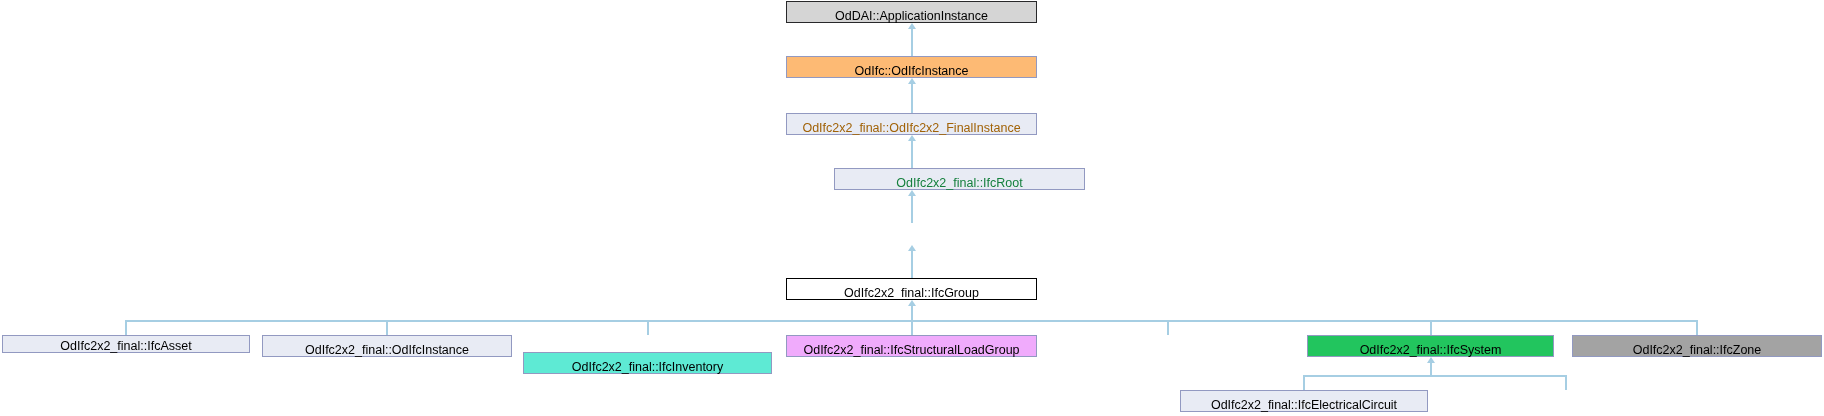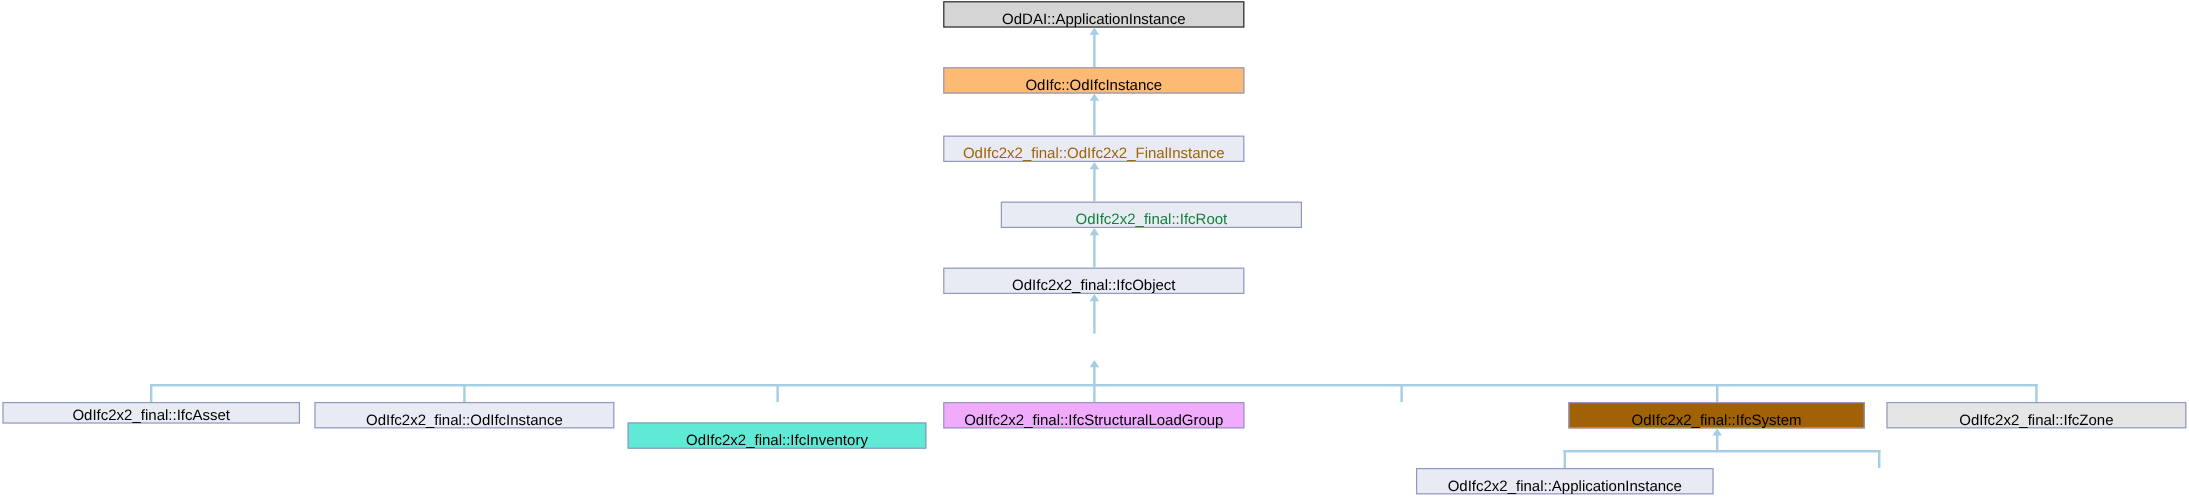--- a/index.html
+++ b/index.html
@@ -41,43 +41,43 @@
     </div>
     <div class="node clickable" style="left: 786px; top: 56px; width: 251px; height: 22px; background: #fdba74; border-color: rgb(146, 153, 193); color: rgb(0, 0, 0);">
       <span class="lbl">OdIfc::OdIfcInstance</span>
     </div>
     <div class="node clickable" style="left: 786px; top: 113px; width: 251px; height: 22px; background: rgb(232, 235, 244); border-color: rgb(146, 153, 193); color: #a16207;">
       <span class="lbl">OdIfc2x2_final::OdIfc2x2_FinalInstance</span>
     </div>
     <div class="node clickable" style="left: 786px; top: 168px; width: 251px; height: 22px; background: rgb(232, 235, 244); border-color: rgb(146, 153, 193); color: #15803d; margin-left: 48px;">
       <span class="lbl">OdIfc2x2_final::IfcRoot</span>
     </div>
-    <div class="node clickable" style="left: 786px; top: 223px; width: 251px; height: 22px; background: rgb(232, 235, 244); border-color: rgb(146, 153, 193); color: rgb(0, 0, 0);">
-      <span class="lbl">OdIfc2x2_final::IfcObject</span>
+    <div class="node" style="left: 786px; top: 278px; width: 251px; height: 22px; background: rgb(255, 255, 255); border-color: rgb(0, 0, 0); color: rgb(0, 0, 0);">
+      <span class="lbl">OdIfc2x2_final::IfcGroup</span>
     </div>
     <div class="node clickable" style="left: 2px; top: 335px; width: 248px; height: 18px; background: rgb(232, 235, 244); border-color: rgb(146, 153, 193); color: rgb(0, 0, 0);">
       <span class="lbl">OdIfc2x2_final::IfcAsset</span>
     </div>
     <div class="node clickable" style="left: 262px; top: 335px; width: 250px; height: 22px; background: rgb(232, 235, 244); border-color: rgb(146, 153, 193); color: rgb(0, 0, 0);">
       <span class="lbl">OdIfc2x2_final::OdIfcInstance</span>
     </div>
     <div class="node clickable" style="left: 523px; top: 352px; width: 249px; height: 22px; background: #5eead4; border-color: rgb(146, 153, 193); color: rgb(0, 0, 0);">
       <span class="lbl">OdIfc2x2_final::IfcInventory</span>
     </div>
     <div class="node clickable" style="left: 786px; top: 335px; width: 251px; height: 22px; background: #f0abfc; border-color: rgb(146, 153, 193); color: rgb(0, 0, 0);">
       <span class="lbl">OdIfc2x2_final::IfcStructuralLoadGroup</span>
     </div>
-    <div class="node clickable" style="left: 1307px; top: 335px; width: 247px; height: 22px; background: #a16207; border-color: rgb(146, 153, 193); color: rgb(0, 0, 0);">
+    <div class="node clickable" style="left: 1307px; top: 335px; width: 247px; height: 22px; background: #22c55e; border-color: rgb(146, 153, 193); color: rgb(0, 0, 0);">
       <span class="lbl">OdIfc2x2_final::IfcSystem</span>
     </div>
-    <div class="node clickable" style="left: 1572px; top: 335px; width: 250px; height: 22px; background: #e5e5e5; border-color: rgb(146, 153, 193); color: rgb(0, 0, 0);">
+    <div class="node clickable" style="left: 1572px; top: 335px; width: 250px; height: 22px; background: #a3a3a3; border-color: rgb(146, 153, 193); color: rgb(0, 0, 0);">
       <span class="lbl">OdIfc2x2_final::IfcZone</span>
     </div>
     <div class="node clickable" style="left: 1180px; top: 390px; width: 248px; height: 22px; background: rgb(232, 235, 244); border-color: rgb(146, 153, 193); color: rgb(0, 0, 0);">
-      <span class="lbl">OdIfc2x2_final::ApplicationInstance</span>
+      <span class="lbl">OdIfc2x2_final::IfcElectricalCircuit</span>
     </div>
     <div class="edge-arrow" style="left: 907.5px; top: 23px; border-bottom: 6px solid rgb(166, 206, 227);"></div>
     <div class="edge-seg" style="left: 910.5px; top: 28px; width: 2px; height: 28px; background: rgb(166, 206, 227);"></div>
     <div class="edge-arrow" style="left: 907.5px; top: 78px; border-bottom: 6px solid rgb(166, 206, 227);"></div>
     <div class="edge-seg" style="left: 910.5px; top: 83px; width: 2px; height: 30px; background: rgb(166, 206, 227);"></div>
     <div class="edge-arrow" style="left: 907.5px; top: 135px; border-bottom: 6px solid rgb(166, 206, 227);"></div>
     <div class="edge-seg" style="left: 910.5px; top: 140px; width: 2px; height: 28px; background: rgb(166, 206, 227);"></div>
     <div class="edge-arrow" style="left: 907.5px; top: 190px; border-bottom: 6px solid rgb(166, 206, 227);"></div>
     <div class="edge-seg" style="left: 910.5px; top: 195px; width: 2px; height: 28px; background: rgb(166, 206, 227);"></div>
     <div class="edge-arrow" style="left: 907.5px; top: 245px; border-bottom: 6px solid rgb(166, 206, 227);"></div>

